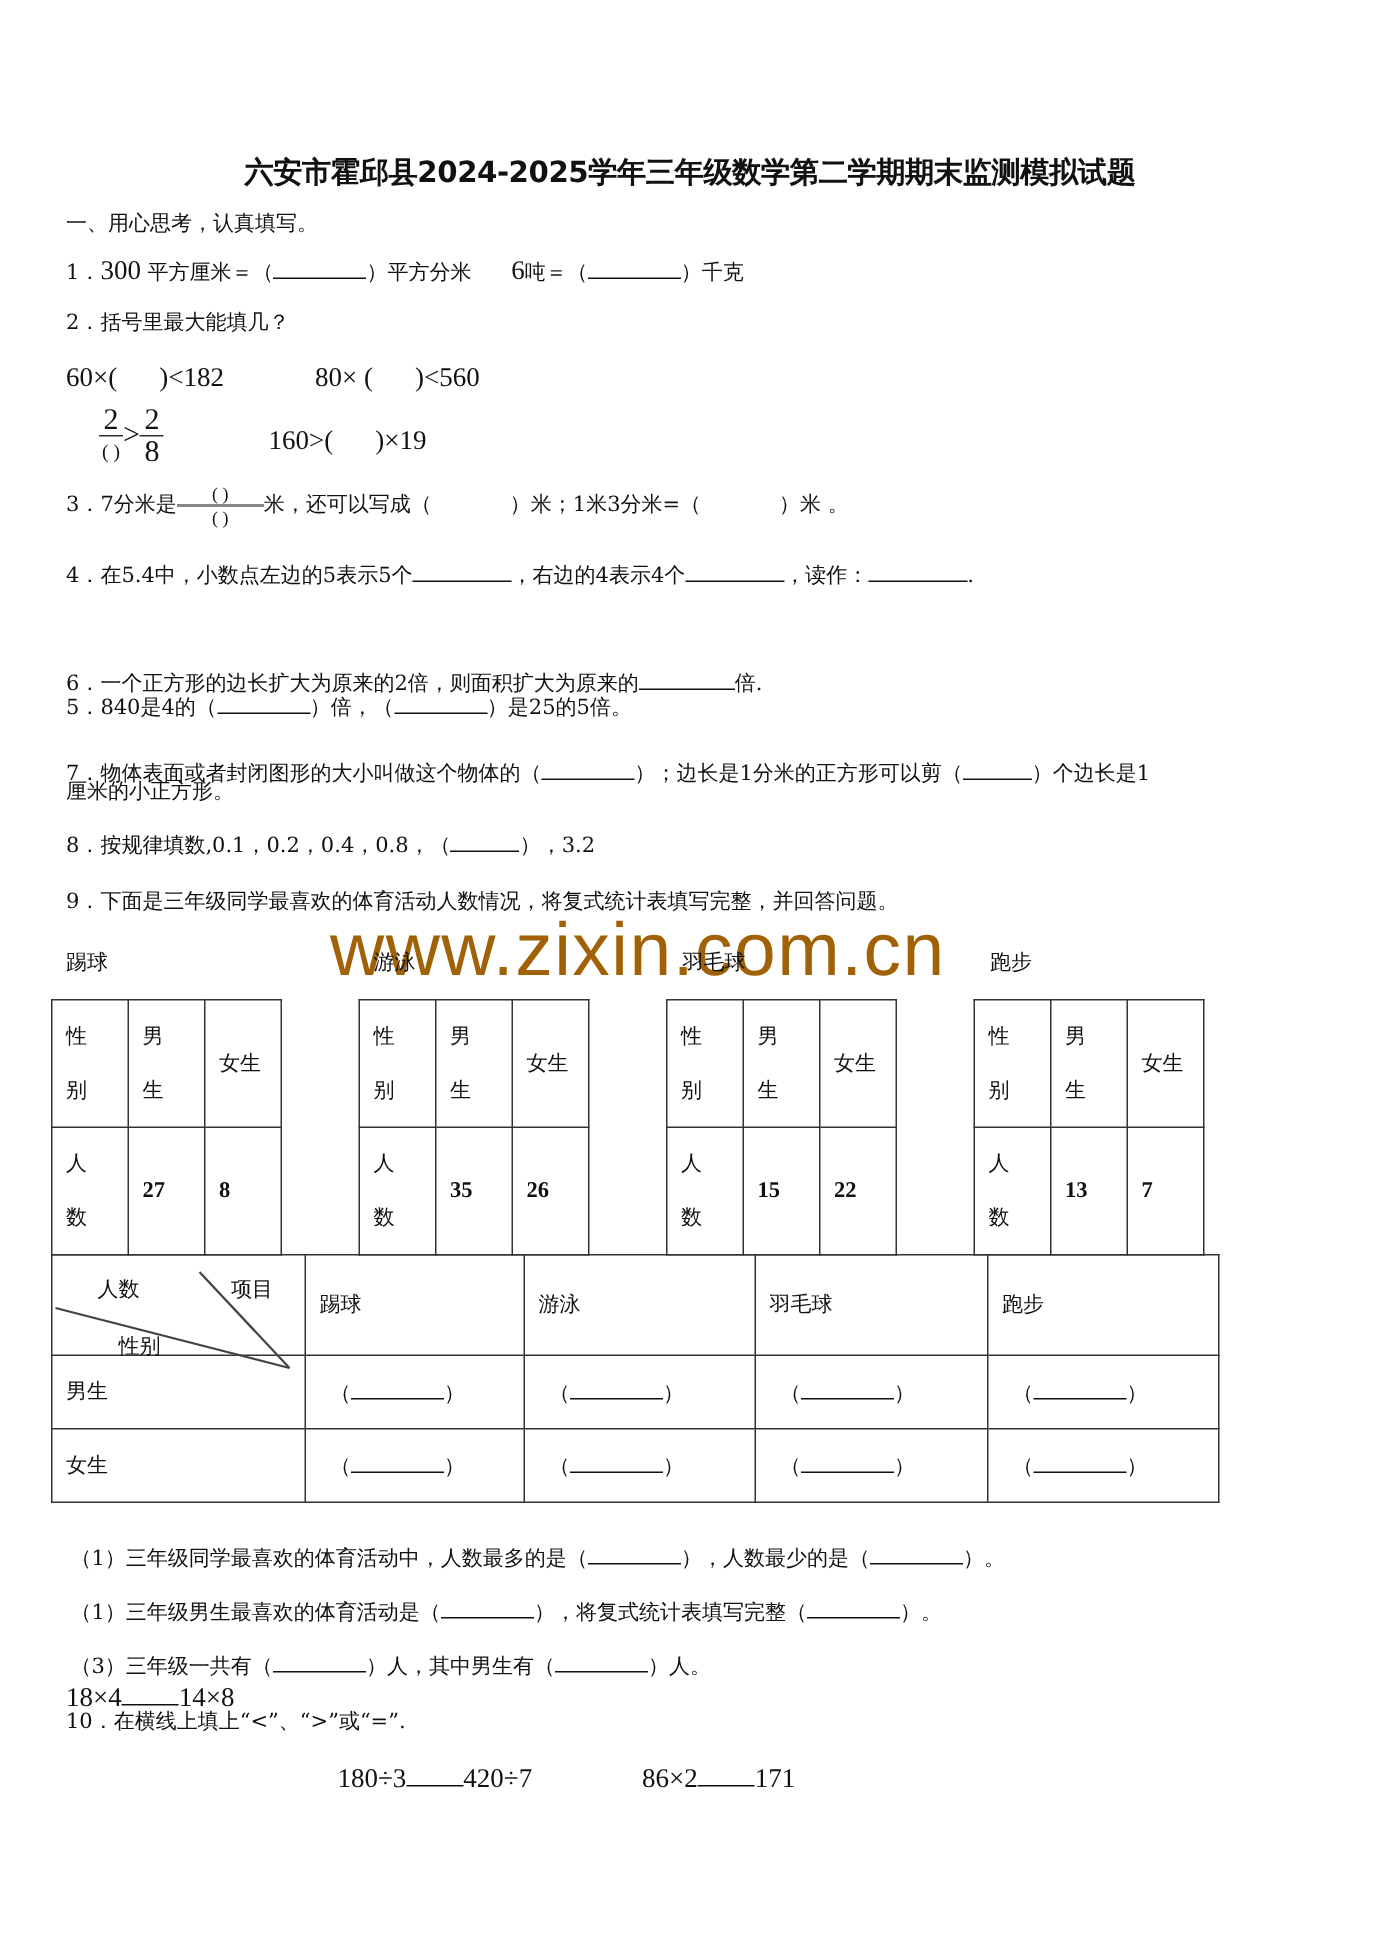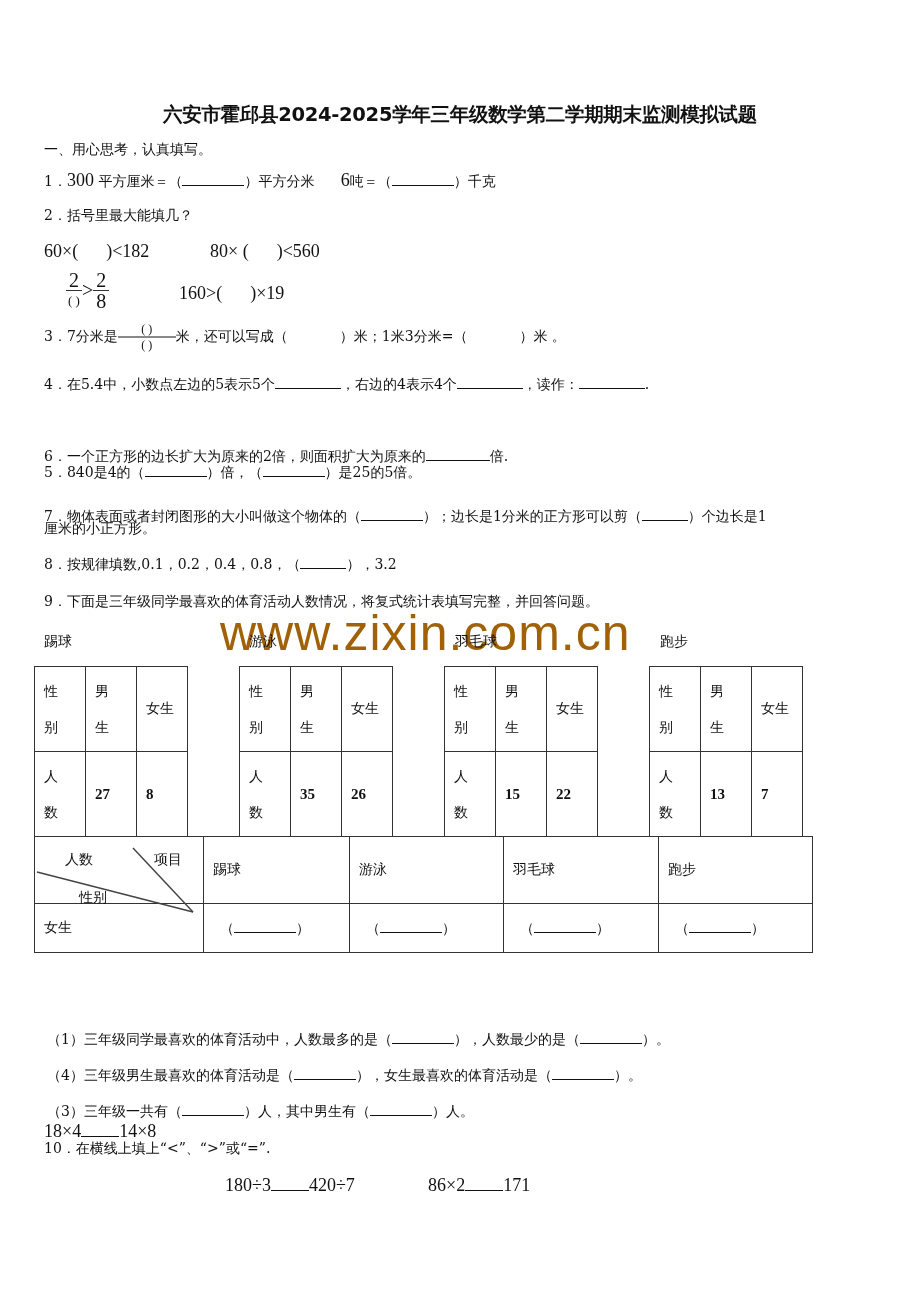--- a/index.html
+++ b/index.html
@@ -203,34 +203,41 @@
       <span class="lab" style="left:30px;top:14px;">人数</span>
       <span class="lab" style="left:119px;top:14px;">项目</span>
       <span class="lab" style="left:12px;top:52px;margin-left:32px;">性别</span>
     </td>
     <td style="width:146px;">踢球</td>
     <td style="width:154px;">游泳</td>
     <td style="width:155px;">羽毛球</td>
     <td style="width:154px;">跑步</td>
   </tr>
   <tr class="d">
+    <td>男生</td>
+    <td class="paren-blank"><span>（</span><span class="blank"></span><span>）</span></td>
+    <td class="paren-blank"><span>（</span><span class="blank"></span><span>）</span></td>
+    <td class="paren-blank"><span>（</span><span class="blank"></span><span>）</span></td>
+    <td class="paren-blank"><span>（</span><span class="blank"></span><span>）</span></td>
+  </tr>
+  <tr class="d">
     <td>女生</td>
     <td class="paren-blank"><span>（</span><span class="blank"></span><span>）</span></td>
     <td class="paren-blank"><span>（</span><span class="blank"></span><span>）</span></td>
     <td class="paren-blank"><span>（</span><span class="blank"></span><span>）</span></td>
     <td class="paren-blank"><span>（</span><span class="blank"></span><span>）</span></td>
   </tr>
 </tbody>
   </table>
 
 <div class="abs line" style="left:47px;top:1029px;">
   <span>（1）三年级同学最喜欢的体育活动中，人数最多的是（</span><span class="blank" style="width:62px"></span><span>），人数最少的是（</span><span class="blank" style="width:62px"></span><span>）。</span>
 </div>
 <div class="abs line" style="left:47px;top:1065px;">
-  <span>（4）三年级男生最喜欢的体育活动是（</span><span class="blank" style="width:62px"></span><span>），女生最喜欢的体育活动是（</span><span class="blank" style="width:62px"></span><span>）。</span>
+  <span>（1）三年级男生最喜欢的体育活动是（</span><span class="blank" style="width:62px"></span><span>），将复式统计表填写完整（</span><span class="blank" style="width:62px"></span><span>）。</span>
 </div>
 <div class="abs line" style="left:47px;top:1101px;text-align:right;">
   <span>（3）三年级一共有（</span><span class="blank" style="width:62px"></span><span>）人，其中男生有（</span><span class="blank" style="width:62px"></span><span>）人。</span>
 </div>
 
 <div class="abs line" style="top:1138px;text-align:right;">
   <span>10．</span><span>在横线上填上“&lt;”、“&gt;”或“=”.</span>
 </div>
 <div class="abs line b" style="top:1121px;">
   <span>18×4</span><span class="blank" style="width:38px"></span><span>14×8</span>

